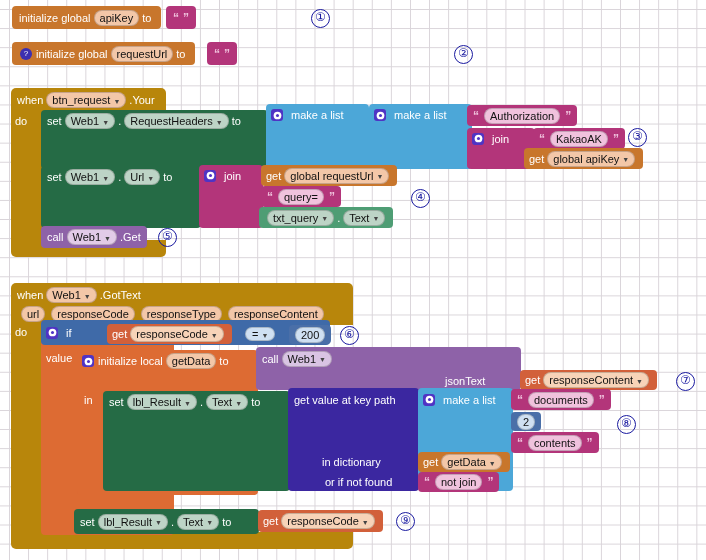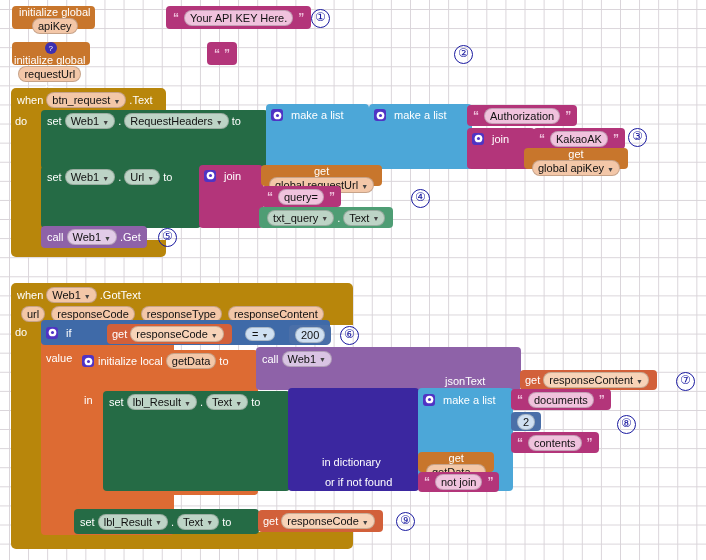--- a/index.html
+++ b/index.html
@@ -15,21 +15,21 @@
     font-size:11px;
     -webkit-font-smoothing:antialiased;
   }
   .wrap{position:absolute;inset:0;}
 
   .blk{position:absolute;box-sizing:border-box;border-radius:4px;color:#ffffff;
        white-space:nowrap;display:flex;align-items:center;}
   .lbl{color:#ffffff;}
 
   
-  .c-orange{background:#c8762c;flex-direction:column;}           
+  .c-orange{background:#c8762c;}           
   .c-orange2{background:#d2603a;}          
   .c-magenta{background:#b3357a;}          
   .c-green{background:#256b45;}        
   .c-purple{background:#8e62a8;}             
   .c-mathblue{background:#4a6fa8;}      
 
   .field{background:#f3c7a8;color:#111;border-radius:8px;padding:1px 5px;margin:0 3px;
          border:1px solid rgba(0,0,0,.18);font-size:11px;}
   .field-p{background:#f0c2dd;color:#111;border-radius:8px;padding:1px 5px;margin:0 3px;
          border:1px solid rgba(0,0,0,.18);font-size:11px;}
@@ -61,21 +61,20 @@
 <div class="wrap">
 
   <div class="blk c-orange" style="left:12px;top:6px;height:23px;padding:0 4px 0 7px;">
     <span class="lbl">initialize global</span>
     <span class="field">apiKey</span>
     <span class="lbl">to</span>
     <span style="width:6px"></span>
   </div>
   <div class="blk c-magenta" style="left:166px;top:6px;height:23px;padding:0 5px;">
     <span class="quote">“</span>
-    <span class="field-p">Your API KEY Here.</span>
     <span class="quote">”</span>
   </div>
   <div class="num" style="left:311px;top:8px;">
     <span>①</span>
   </div>
 
   <div class="blk c-orange" style="left:12px;top:42px;height:23px;padding:0 4px 0 2px;">
     <span class="qmark">?</span>
     <span class="lbl">initialize global</span>
     <span class="field">requestUrl</span>
@@ -92,21 +91,21 @@
 
   <div style="position:absolute;left:11px;top:88px;width:155px;height:24px;background:#b8860b;border-radius:5px 5px 0 0;"></div>
   <div style="position:absolute;left:11px;top:110px;width:31px;height:140px;background:#b8860b;"></div>
   <div style="position:absolute;left:11px;top:240px;width:155px;height:17px;background:#b8860b;border-radius:0 0 5px 5px;"></div>
 
   <div class="blk" style="left:11px;top:88px;height:24px;padding:0 6px;background:transparent;">
     <span class="lbl">when</span>
     <span class="field">
       <span>btn_request</span><span class="caret">▼</span>
     </span>
-    <span class="lbl">.Text</span>
+    <span class="lbl">.Your</span>
   </div>
   <div class="blk" style="left:15px;top:113px;height:16px;background:transparent;">
     <span class="lbl">do</span>
   </div>
 
   <div style="position:absolute;left:41px;top:110px;width:227px;height:59px;background:#256b45;border-radius:4px;"></div>
   <div class="blk" style="left:41px;top:110px;height:22px;padding:0 6px;background:transparent;">
     <span class="lbl">set</span>
     <span class="field-g">
       <span>Web1</span><span class="caret">▼</span>
@@ -340,20 +339,23 @@
       <span>lbl_Result</span><span class="caret">▼</span>
     </span>
     <span class="lbl">.</span>
     <span class="field-g">
       <span>Text</span><span class="caret">▼</span>
     </span>
     <span class="lbl">to</span>
   </div>
 
   <div style="position:absolute;left:288px;top:388px;width:131px;height:103px;background:#3b27a0;border-radius:4px;"></div>
+  <div class="blk" style="left:288px;top:388px;height:24px;padding:0 6px;background:transparent;">
+    <span class="lbl">get value at key path</span>
+  </div>
 
   <div style="position:absolute;left:418px;top:388px;width:95px;height:103px;background:#4ca7d8;border-radius:4px;"></div>
   <div class="blk" style="left:418px;top:388px;height:23px;background:transparent;">
     <span class="gear">
       <svg width="9" height="9" viewBox="0 0 10 10">
           <circle cx="5" cy="5" r="4.3" fill="#fff"></circle>
           <circle cx="5" cy="5" r="1.7" fill="#4f34c4"></circle>
         </svg>
     </span>
     <span class="lbl txt">make a list</span>

